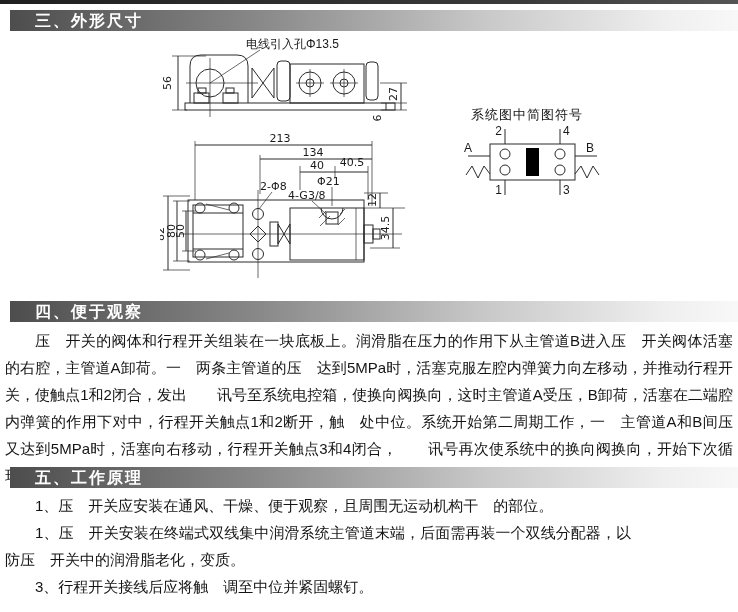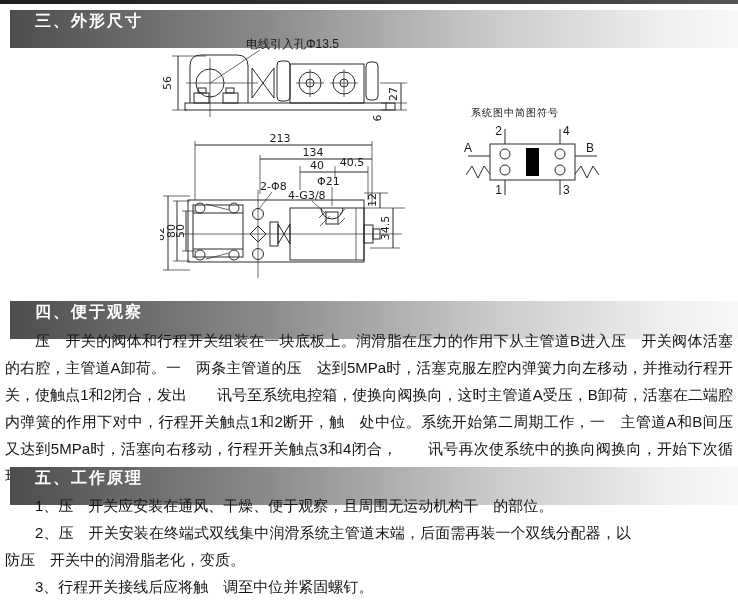--- a/index.html
+++ b/index.html
@@ -2,34 +2,34 @@
 <html><head>
 <meta charset="utf-8">
 <style>
   html,body{margin:0;padding:0;}
   body{
     width:738px;height:612px;position:relative;background:#fff;
     font-family:"Liberation Sans",sans-serif;color:#161616;overflow:hidden;
   }
   .topbar{position:absolute;top:0;left:0;width:738px;height:4px;
     background:linear-gradient(to right,#1f1f1f,#3a3a3a 70%,#555);}
-  .sec-hdr{position:absolute;left:10px;width:728px;height:38px;line-height:21px;
+  .sec-hdr{position:absolute;left:10px;width:728px;height:21px;line-height:21px;
     background:linear-gradient(to right,#4d4d4d,#8a8a8a 35%,#c8c8c8 65%,#efefef 90%,#f8f8f8);
     color:#fff;font-weight:bold;font-size:16px;letter-spacing:2px;padding-left:25px;
     box-sizing:border-box;}
   .hdr3{top:10px}.hdr4{top:301px}.hdr5{top:467px}
   .bodytext{font-size:15px;line-height:27px;color:#141414;text-align:justify;}
   .para{position:absolute;top:327px;left:0;width:738px;padding:0 5px;box-sizing:border-box;
     text-indent:2em;}
   .list{position:absolute;top:492px;left:0;width:636px;padding:0 5px;box-sizing:border-box;}
   .list .item{text-indent:2em;}
   svg{position:absolute;}
   .draw{left:160px;top:38px;}
   .sym{left:458px;top:122px;}
-  .sym-title{position:absolute;left:471px;top:106px;font-size:10px;color:#111;letter-spacing:1px;}
+  .sym-title{position:absolute;left:471px;top:106px;font-size:13px;color:#111;letter-spacing:1px;}
   .ln{stroke:#2a2a2a;stroke-width:1;fill:none;}
   .thin{stroke:#2a2a2a;stroke-width:.7;fill:none;}
   .dim{font-family:"DejaVu Sans",sans-serif;font-size:11px;fill:#1a1a1a;}
   .dimc{font-family:"Liberation Sans",sans-serif;font-size:12px;fill:#1a1a1a;}
   .blk{fill:#000;}
 </style>
 </head>
 <body>
 
 <div class="topbar"></div>
@@ -186,15 +186,15 @@
 </div>
 
 <div class="bodytext para">压　开关的阀体和行程开关组装在一块底板上。润滑脂在压力的作用下从主管道B进入压　开关阀体活塞的右腔，主管道A卸荷。一　两条主管道的压　达到5MPa时，活塞克服左腔内弹簧力向左移动，并推动行程开关，使触点1和2闭合，发出　　讯号至系统电控箱，使换向阀换向，这时主管道A受压，B卸荷，活塞在二端腔内弹簧的作用下对中，行程开关触点1和2断开，触　处中位。系统开始第二周期工作，一　主管道A和B间压　又达到5MPa时，活塞向右移动，行程开关触点3和4闭合，　　讯号再次使系统中的换向阀换向，开始下次循环工作。</div>
 
 <div class="sec-hdr hdr5">
   <span>五、工作原理</span>
 </div>
 
 <div class="bodytext list">
   <div class="item">1、压　开关应安装在通风、干燥、便于观察，且周围无运动机构干　的部位。</div>
-  <div class="item">2、压　开关安装在终端式双线集中润滑系统主管道末端，后面需再装一个双线分配器，以防压　开关中的润滑脂老化，变质。</div>
+  <div class="item">1、压　开关安装在终端式双线集中润滑系统主管道末端，后面需再装一个双线分配器，以防压　开关中的润滑脂老化，变质。</div>
   <div class="item">3、行程开关接线后应将触　调至中位并紧固螺钉。</div>
 </div>
 
 </body></html>

